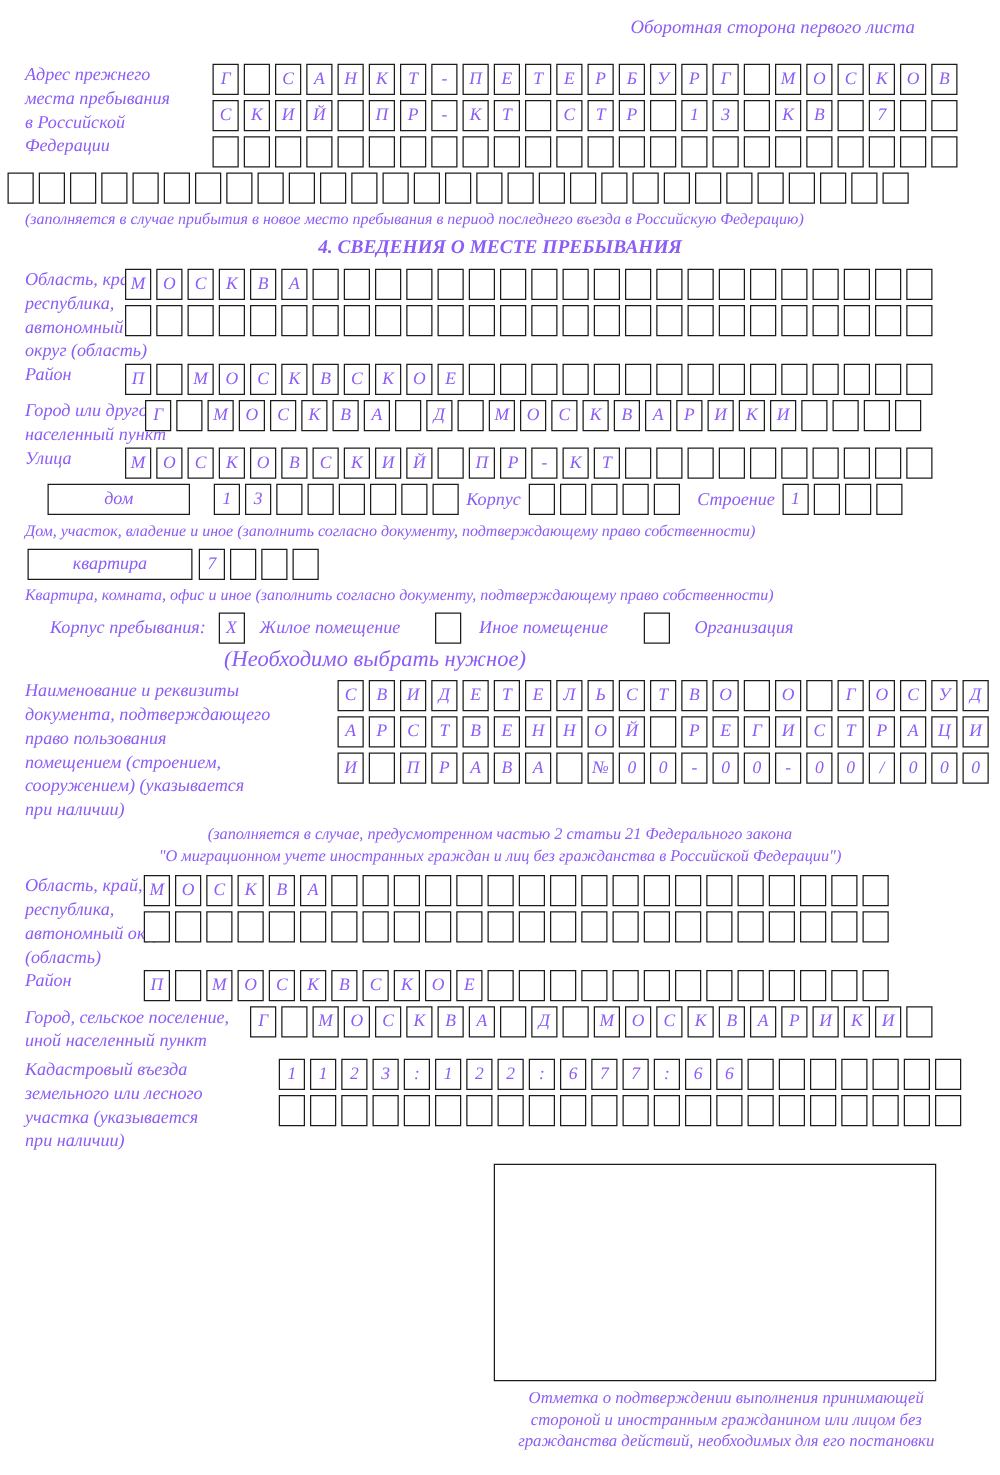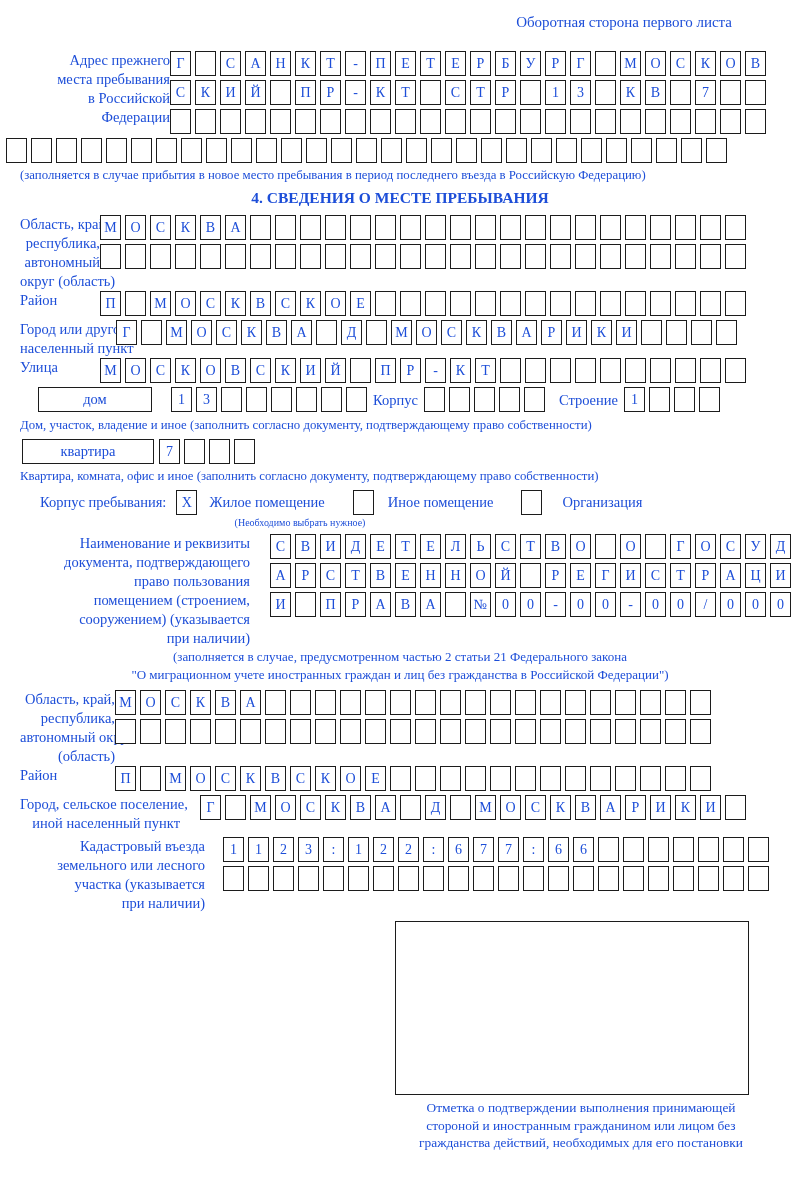--- a/index.html
+++ b/index.html
@@ -1,24 +1,24 @@
 <!DOCTYPE html>
 <html><head>
 <meta charset="utf-8">
 <style>
   html,body{margin:0;padding:0;background:#fff;}
   .page{
     position:relative;width:800px;height:1180px;box-sizing:border-box;
-    padding:14px 20px 0 20px;background:#fff;color:#1d4ed8;
-    font-family:"Liberation Serif","DejaVu Serif",serif;overflow:hidden;
+    padding:14px 20px 0 20px;background:#fff;color:#8b5cf6;
+    font-family:"Liberation Serif","DejaVu Serif",serif;overflow:hidden;font-style:italic;
   }
   .corner{ text-align:right;padding-right:48px;font-size:15px;margin-bottom:20px; }
   .flex-block{ display:flex;align-items:flex-start; }
   .lbl{ font-size:14.5px;line-height:19px;flex:0 0 auto; }
-  .lbl div{ white-space:nowrap;text-align:right; }
+  .lbl div{ white-space:nowrap; }
   .lbl-inline{ font-size:14.5px;white-space:nowrap; }
   .rows{ flex:1 1 auto; }
   .cells{ display:flex;gap:4px;margin-bottom:4px; }
   .cell{
     box-sizing:content-box;width:19px;height:23px;border:1.6px solid #1c1c1c;
     font-size:14px;line-height:23px;text-align:center;flex:0 0 auto;background:#fff;
   }
   .fullrow{ margin-left:-14px; }
   .note{ font-size:12.8px;line-height:16px;margin:2px 0 4px 0; }
   .center{ }
@@ -35,21 +35,21 @@
   .gap19{ width:19px;flex:0 0 auto; } .gap5{ width:5px;flex:0 0 auto; }
   .gap10{ width:10px;flex:0 0 auto; } .gap14{ width:14px;flex:0 0 auto; }
   .gap28{ width:28px;flex:0 0 auto; } .gap12{ width:12px;flex:0 0 auto; }
   .gap20{ width:20px;flex:0 0 auto; }
   .mid-label{ font-size:14.5px;line-height:26px;white-space:nowrap;padding:0 6px;flex:0 0 auto; }
   .stay-row{ display:flex;align-items:center;margin:6px 0 2px 20px;font-size:14.5px; }
   .checkbox{
     box-sizing:content-box;width:19px;height:23px;border:1.6px solid #1c1c1c;
     font-size:14px;line-height:23px;text-align:center;flex:0 0 auto;
   }
-  .stay-note{ width:560px;text-align:center;font-size:10px;margin:2px 0 6px 0; }
+  .stay-note{ width:560px;text-align:center;font-size:18px;margin:2px 0 6px 0; }
   .fact-note{ text-align:center;font-size:13px;line-height:18px;margin-bottom:6px; }
   .stamp-box{
     width:352px;height:172px;border:1.6px solid #1c1c1c;margin-left:375px;margin-top:8px;
   }
   .stamp-caption{
     margin-left:368px;width:386px;text-align:center;font-size:13.4px;line-height:17.5px;margin-top:4px;
   }
   .mt4{margin-top:4px;}
   .ml16{margin-left:16px;} .ml20{margin-left:20px;}
 </style>

